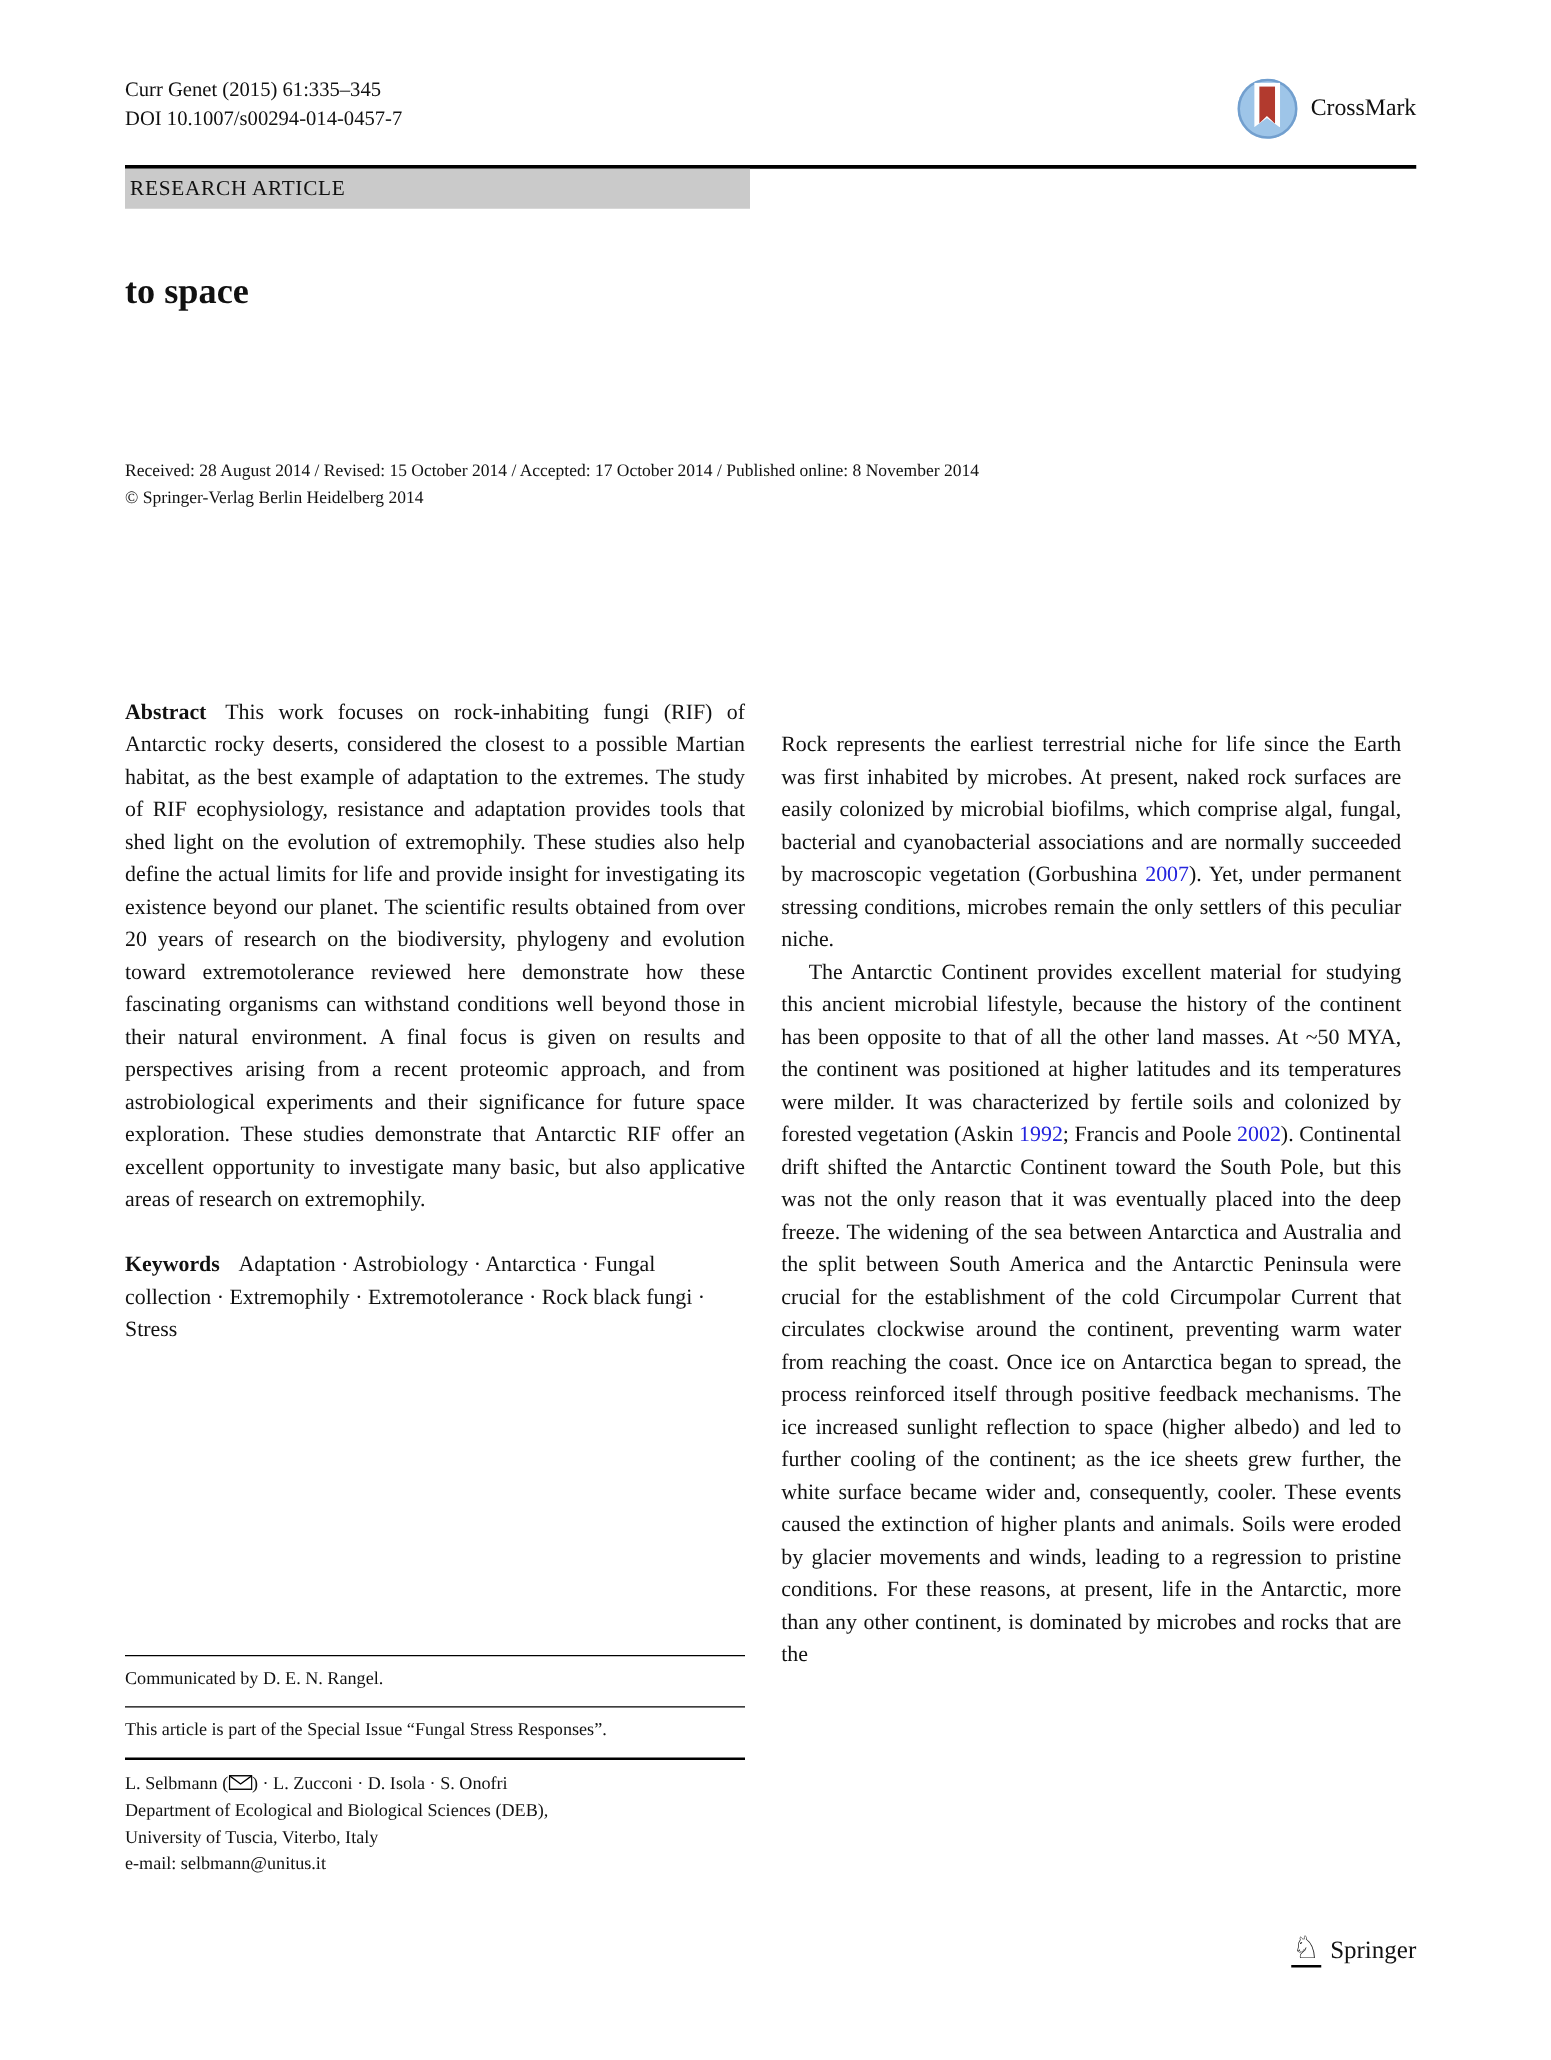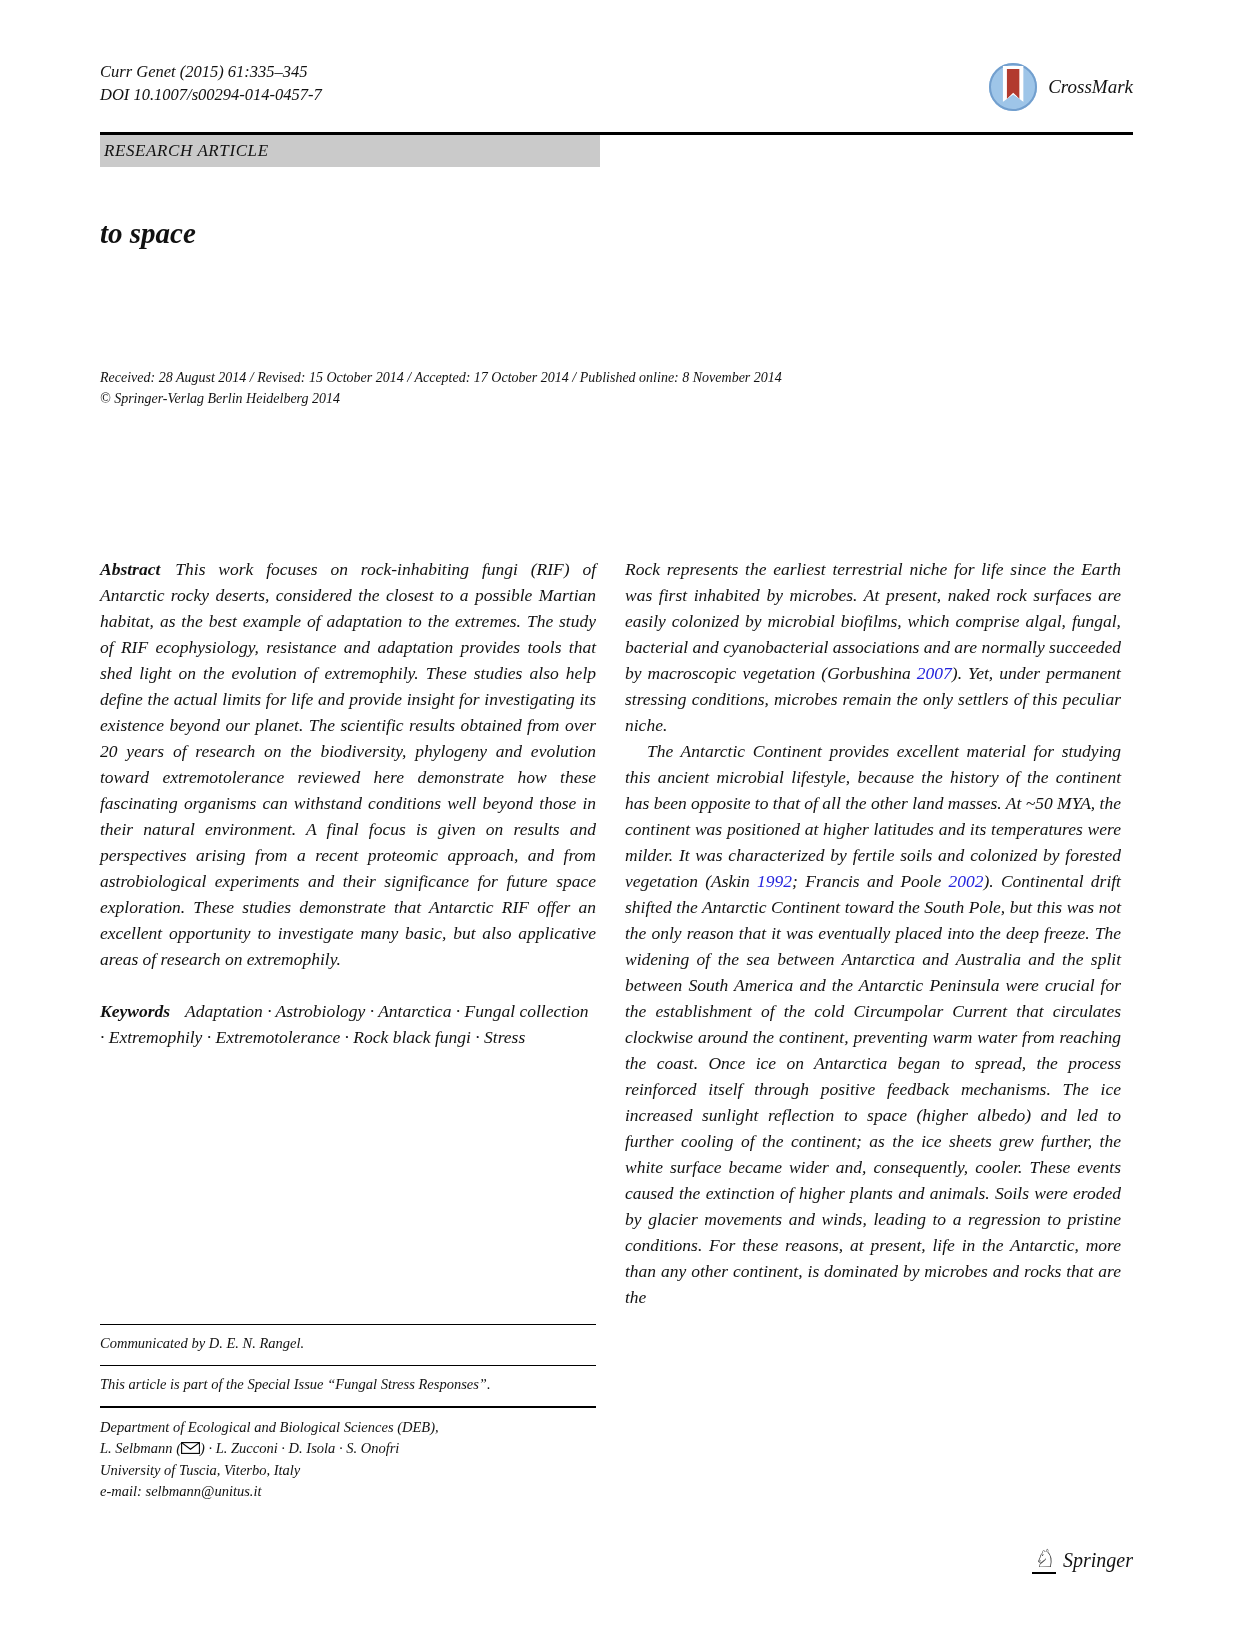--- a/index.html
+++ b/index.html
@@ -5,21 +5,21 @@
   :root{
     --link-blue:#2424dd;
     --banner-gray:#cacaca;
     --crossmark-red:#b23a2e;
     --crossmark-blue:#9ec5e8;
     --rule-black:#000000;
   }
   *{margin:0;padding:0;box-sizing:border-box;}
   html,body{background:#ffffff;}
   body{font-family:"Liberation Serif","DejaVu Serif",serif;color:#111;}
-  .page{position:relative;width:1241px;height:1648px;background:#fff;overflow:hidden;font-style:italic;}
+  .page{position:relative;width:1241px;height:1648px;background:#fff;overflow:hidden;}
   .content{position:absolute;left:100px;top:0;width:1033px;height:1648px;}
 
   
   .journal-head{display:flex;justify-content:space-between;align-items:flex-start;padding-top:60px;}
   .journal-lines{font-size:16.5px;line-height:23px;}
   .cm-badge{display:flex;align-items:center;gap:11px;margin-top:3px;}
   .cm-circle{position:relative;width:48px;height:48px;border-radius:50%;
              background:var(--crossmark-blue);box-shadow:inset 0 0 0 2px #729fce;}
   .cm-ribbon-outer{position:absolute;left:50%;top:3px;transform:translateX(-50%);
              width:21px;height:36px;background:#fff;
@@ -41,21 +41,21 @@
   .history-block{margin-top:114px;font-size:14px;line-height:21px;}
 
   
   .columns{position:absolute;top:556px;left:0;width:1033px;height:946px;
            display:flex;gap:29px;}
   .col{width:496px;display:flex;flex-direction:column;}
   .body-text{font-size:17.5px;line-height:26px;text-align:justify;}
   .label-bold{font-weight:bold;margin-right:15px;}
   .keywords-p{margin-top:26px;font-size:17.5px;line-height:26px;text-align:left;}
   .section-heading{font-size:17.5px;font-weight:bold;line-height:26px;}
-  .intro-p1{}
+  .intro-p1{margin-top:26px;}
   .intro-p2{text-indent:22px;}
   .ref-link{color:var(--link-blue);text-decoration:none;cursor:pointer;}
 
   
   .footnotes{margin-top:auto;font-size:14.5px;line-height:21px;}
   .fn-rule{height:1px;background:var(--rule-black);}
   .fn-rule-thick{height:2px;background:var(--rule-black);}
   .fn-item{padding:8px 0 11px 0;}
   .affiliation{padding-top:9px;}
   .env-icon{display:inline-block;vertical-align:-1px;}
@@ -105,25 +105,25 @@
 
         <p class="keywords-p"><span class="label-bold">Keywords</span><span>Adaptation · Astrobiology · Antarctica · Fungal collection · Extremophily · Extremotolerance · Rock black fungi · Stress</span></p>
 
         <div class="footnotes">
           <div class="fn-rule"></div>
           <div class="fn-item">Communicated by D. E. N. Rangel.</div>
           <div class="fn-rule"></div>
           <div class="fn-item">This article is part of the Special Issue “Fungal Stress Responses”.</div>
           <div class="fn-rule-thick"></div>
           <div class="affiliation">
-            <div>Department of Ecological and Biological Sciences (DEB),</div>
             <div><span>L. Selbmann (</span><span class="env-icon"><svg width="19" height="12" viewBox="0 0 19 12">
                     <rect x="0.6" y="0.6" width="17.8" height="10.8" fill="none" stroke="#000" stroke-width="1.1"></rect>
                     <path d="M0.6,0.6 L9.5,7.2 L18.4,0.6" fill="none" stroke="#000" stroke-width="1.1"></path>
                   </svg></span><span>) · L. Zucconi · D. Isola · S. Onofri</span></div>
+            <div>Department of Ecological and Biological Sciences (DEB),</div>
             <div>University of Tuscia, Viterbo, Italy</div>
             <div>e-mail: selbmann@unitus.it</div>
           </div>
         </div>
       </div>
 
       <div class="col">
 
         <p class="body-text intro-p1"><span>Rock represents the earliest terrestrial niche for life since the Earth was first inhabited by microbes. At present, naked rock surfaces are easily colonized by microbial biofilms, which comprise algal, fungal, bacterial and cyanobacterial associations and are normally succeeded by macroscopic vegetation (Gorbushina </span><a class="ref-link">2007</a><span>). Yet, under permanent stressing conditions, microbes remain the only settlers of this peculiar niche.</span></p>
 

